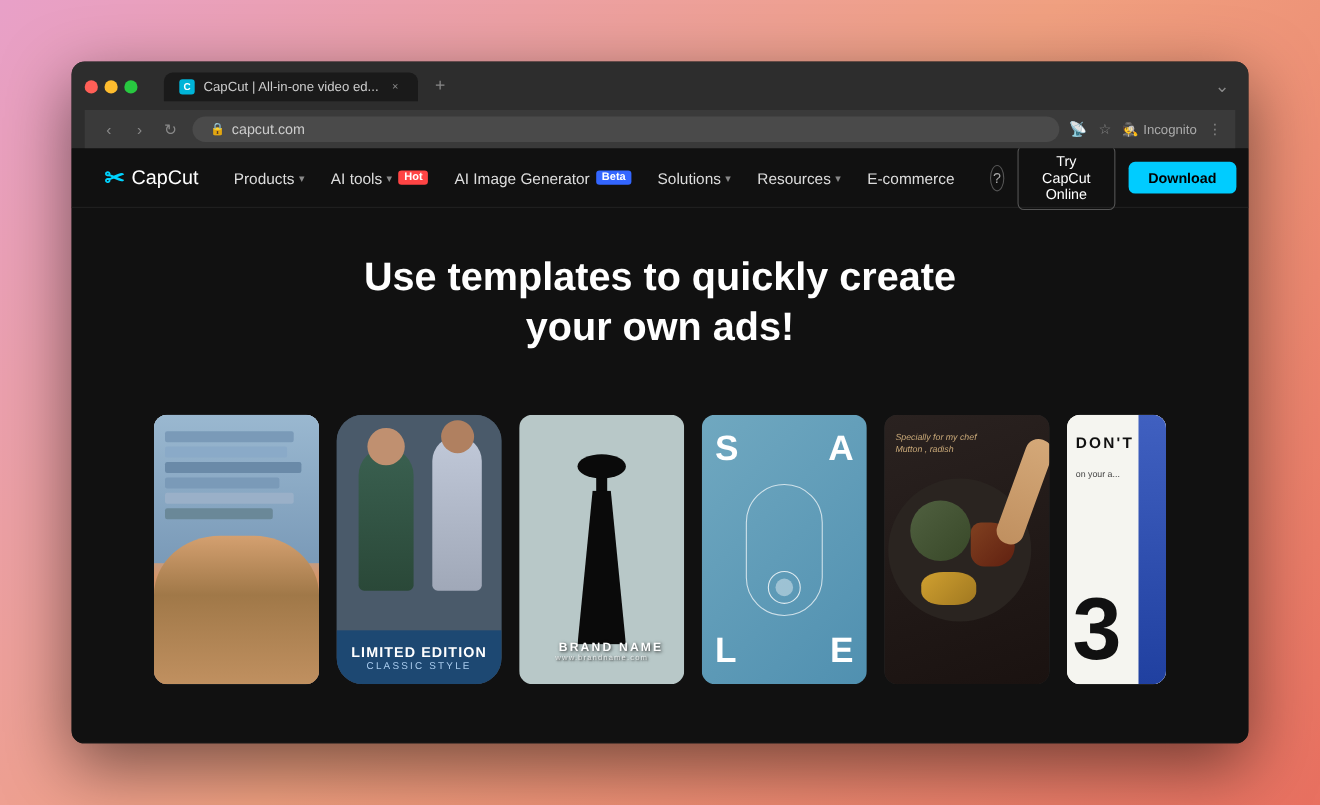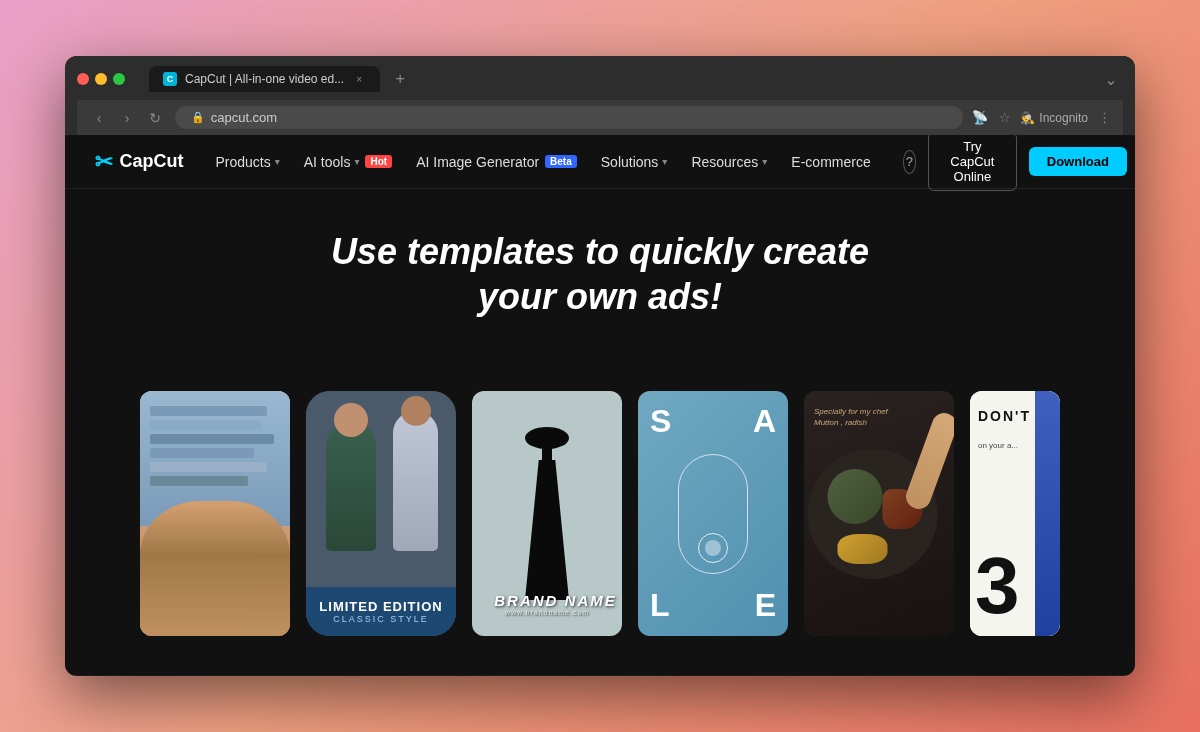--- a/index.html
+++ b/index.html
@@ -201,21 +201,21 @@
 
     .logo-icon {
       color: #00d4ff;
       font-size: 22px;
       font-weight: bold;
     }
 
     .logo-text {
       color: white;
       font-size: 18px;
-      font-weight: 700;
+      font-weight: 400;
     }
 
     .nav-links {
       display: flex;
       align-items: center;
       gap: 24px;
       flex: 1;
     }
 
     .nav-item {
@@ -288,23 +288,22 @@
       color: #000;
       padding: 7px 18px;
       border-radius: 6px;
       font-size: 13px;
       font-weight: 700;
       cursor: pointer;
     }
 
     
     .hero {
-      padding: 40px 30px 40px;
+      padding: 40px 30px 26px;
       text-align: center;
-      font-style: italic;
     }
 
     .hero-title {
       color: white;
       font-size: 36px;
       font-weight: 800;
       line-height: 1.25;
       max-width: 600px;
       margin: 0 auto 32px;
     }
@@ -644,21 +643,21 @@
             <div style="width:10px; height:18px; background:#0a0a0a; margin-bottom:-2px;"></div>
 
             <div style="width:55px; height:140px; background:#0a0a0a; clip-path:polygon(35% 0%, 65% 0%, 90% 100%, 10% 100%);"></div>
           </div>
         </div>
         <div class="brand-name-text" style="bottom:auto; top:auto;">
           
         </div>
 
         <div style="position:absolute; bottom:20px; left:0; right:0; text-align:center;">
-          <div style="color:white; font-size:15px; font-weight:800; letter-spacing:2px; font-style:italic; text-shadow:1px 1px 3px rgba(0,0,0,0.8);margin-left:17px;">BRAND NAME</div>
+          <div style="color:white; font-size:11px; font-weight:800; letter-spacing:2px; text-shadow:1px 1px 3px rgba(0,0,0,0.8);margin-left:17px;">BRAND NAME</div>
           <div style="color:rgba(255,255,255,0.7); font-size:7px; letter-spacing:1px; text-shadow:1px 1px 2px rgba(0,0,0,0.8);">www.brandname.com</div>
         </div>
       </div>
 
       <div class="card card-4">
         <div class="photo-bg-4">
 
           <div style="position:absolute; top:0; left:0; right:0; bottom:0; display:flex; align-items:center; justify-content:center;">
             <div style="width:70px; height:120px; border: 1.5px solid rgba(255,255,255,0.7); border-radius:40px; display:flex; align-items:flex-end; justify-content:center; padding-bottom:10px;">
               <div style="width:30px; height:30px; border-radius:50%; border: 1.5px solid rgba(255,255,255,0.8); display:flex; align-items:center; justify-content:center;">

